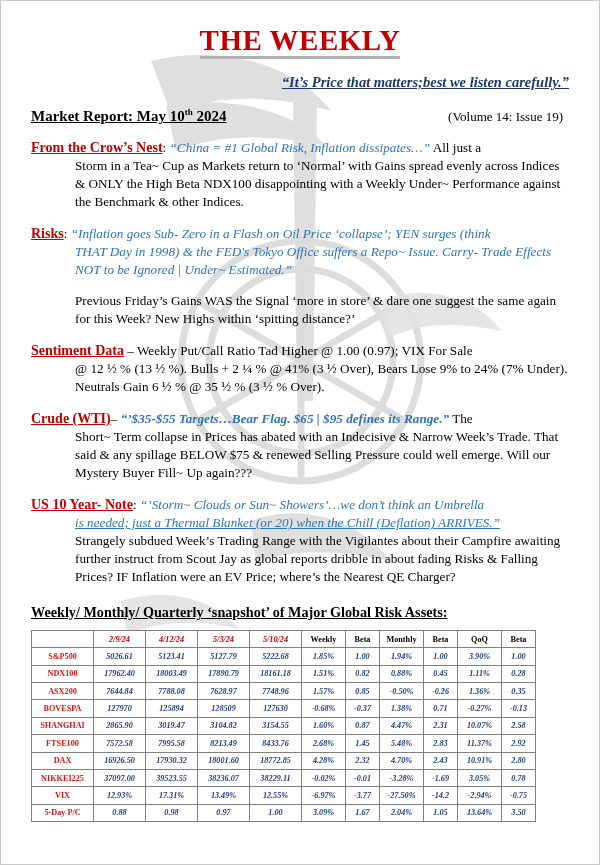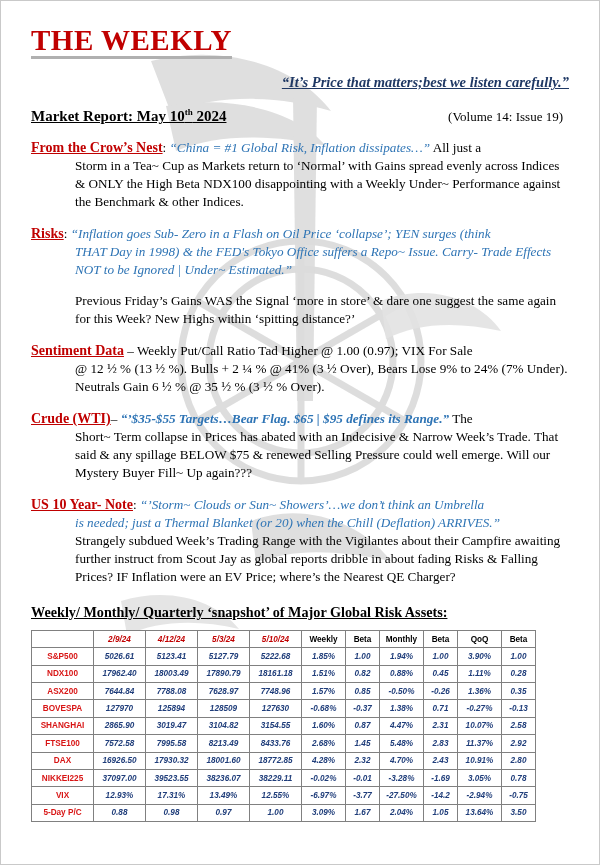--- a/index.html
+++ b/index.html
@@ -35,20 +35,21 @@
   }
 
   .content {
     position: relative;
     z-index: 2;
     padding: 18px 30px 0 30px;
   }
 
   
   .masthead {
+    text-align: center;
     margin: 6px 0 0 0;
   }
   .masthead-title {
     display: inline-block;
     font-size: 29px;
     font-weight: bold;
     color: #C00000;
     letter-spacing: 0.5px;
     border-bottom: 3px solid #b0b0b0;
     padding-bottom: 1px;
@@ -110,37 +111,37 @@
   }
   .quote {
     color: #2E74B5;
     font-style: italic;
     font-weight: bold;
   }
   .quote-light {
     color: #2E74B5;
     font-style: italic;
   }
-  .hang-wide { padding-left: 72px; }
+  .hang-wide { padding-left: 72px; text-decoration: underline; }
 
   
   .table-title {
     margin-top: 18px;
     font-size: 14.2px;
     font-weight: bold;
     text-decoration: underline;
     text-align: left;
     color: #000;
   }
   table.snapshot {
     margin-top: 9px;
     border-collapse: collapse;
     width: 433px;
     table-layout: fixed;
-    font-family: Liberation Sans, sans-serif;
+    font-family: Liberation Serif, serif;
   }
   table.snapshot td, table.snapshot th {
     border: 1px solid #808080;
     height: 16.4px;
     text-align: center;
     vertical-align: middle;
     font-size: 8.2px;
     padding: 0 1px;
     white-space: nowrap;
     background: #ffffff;

